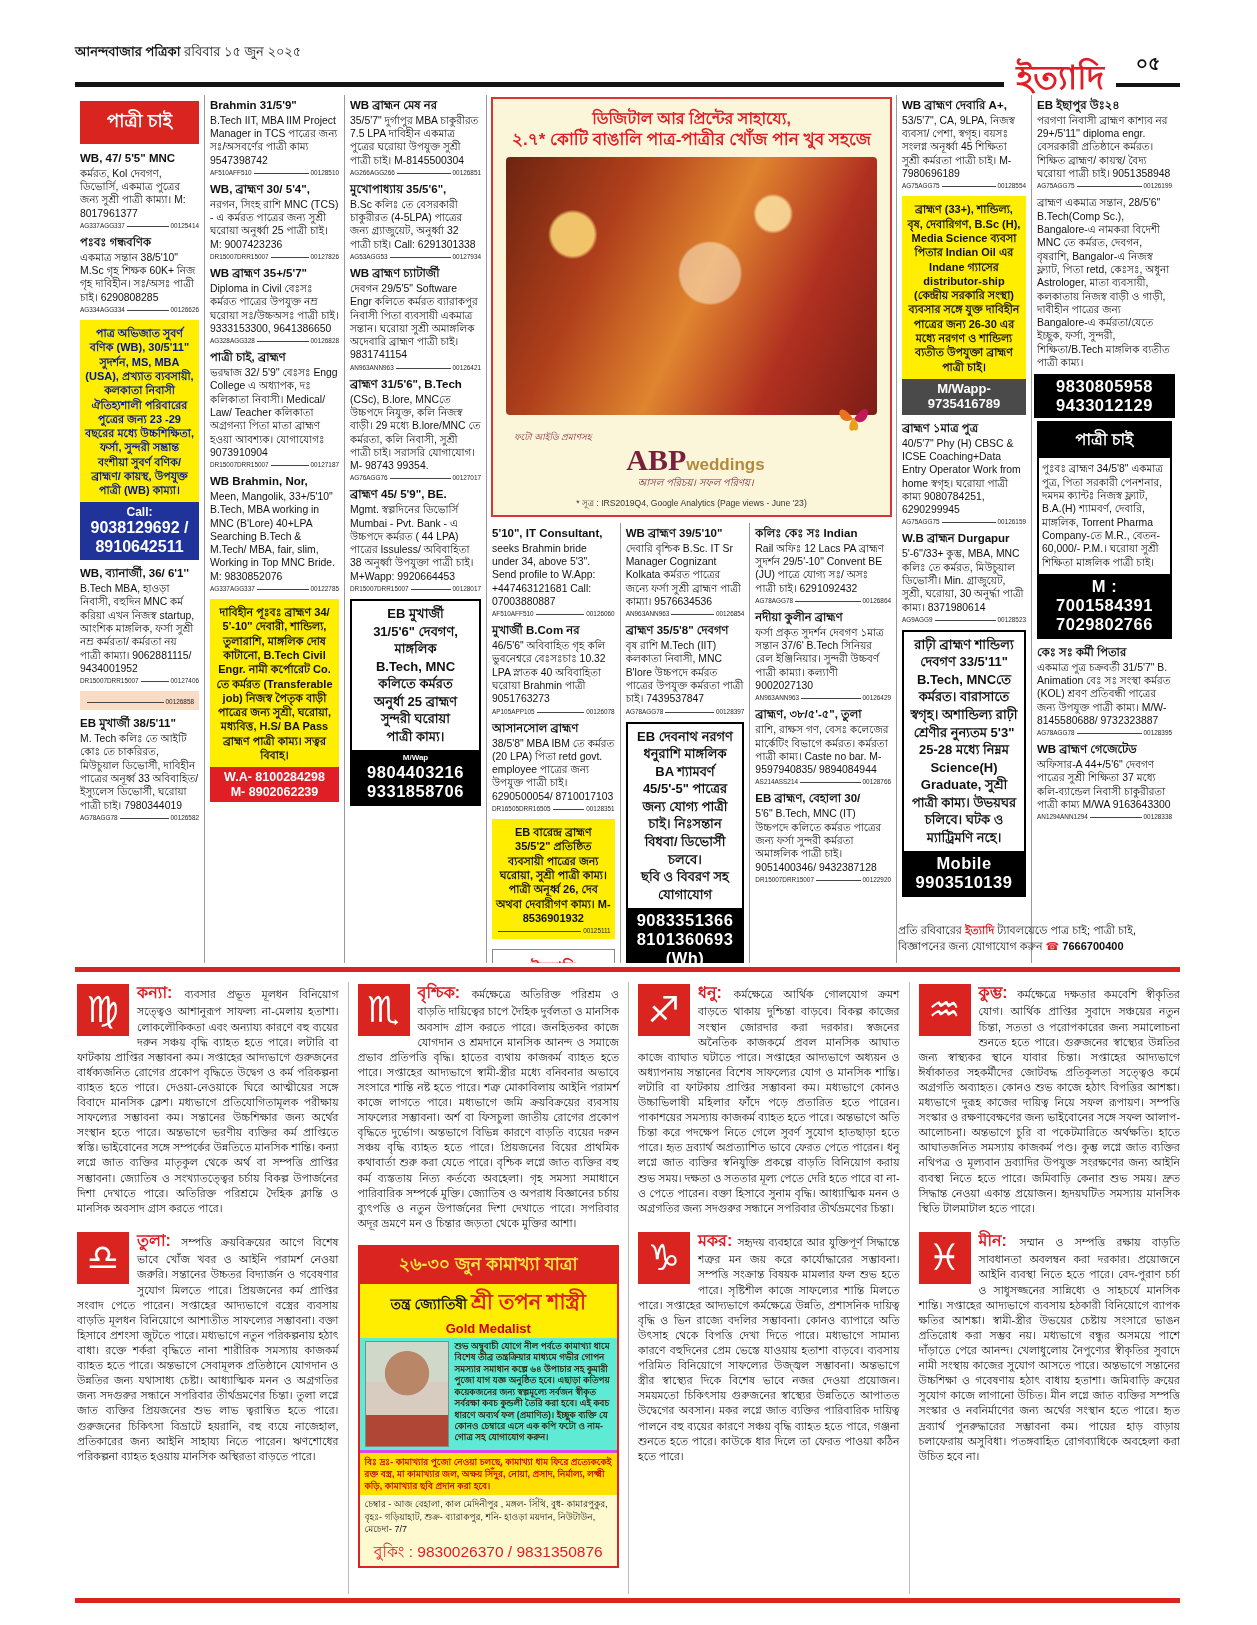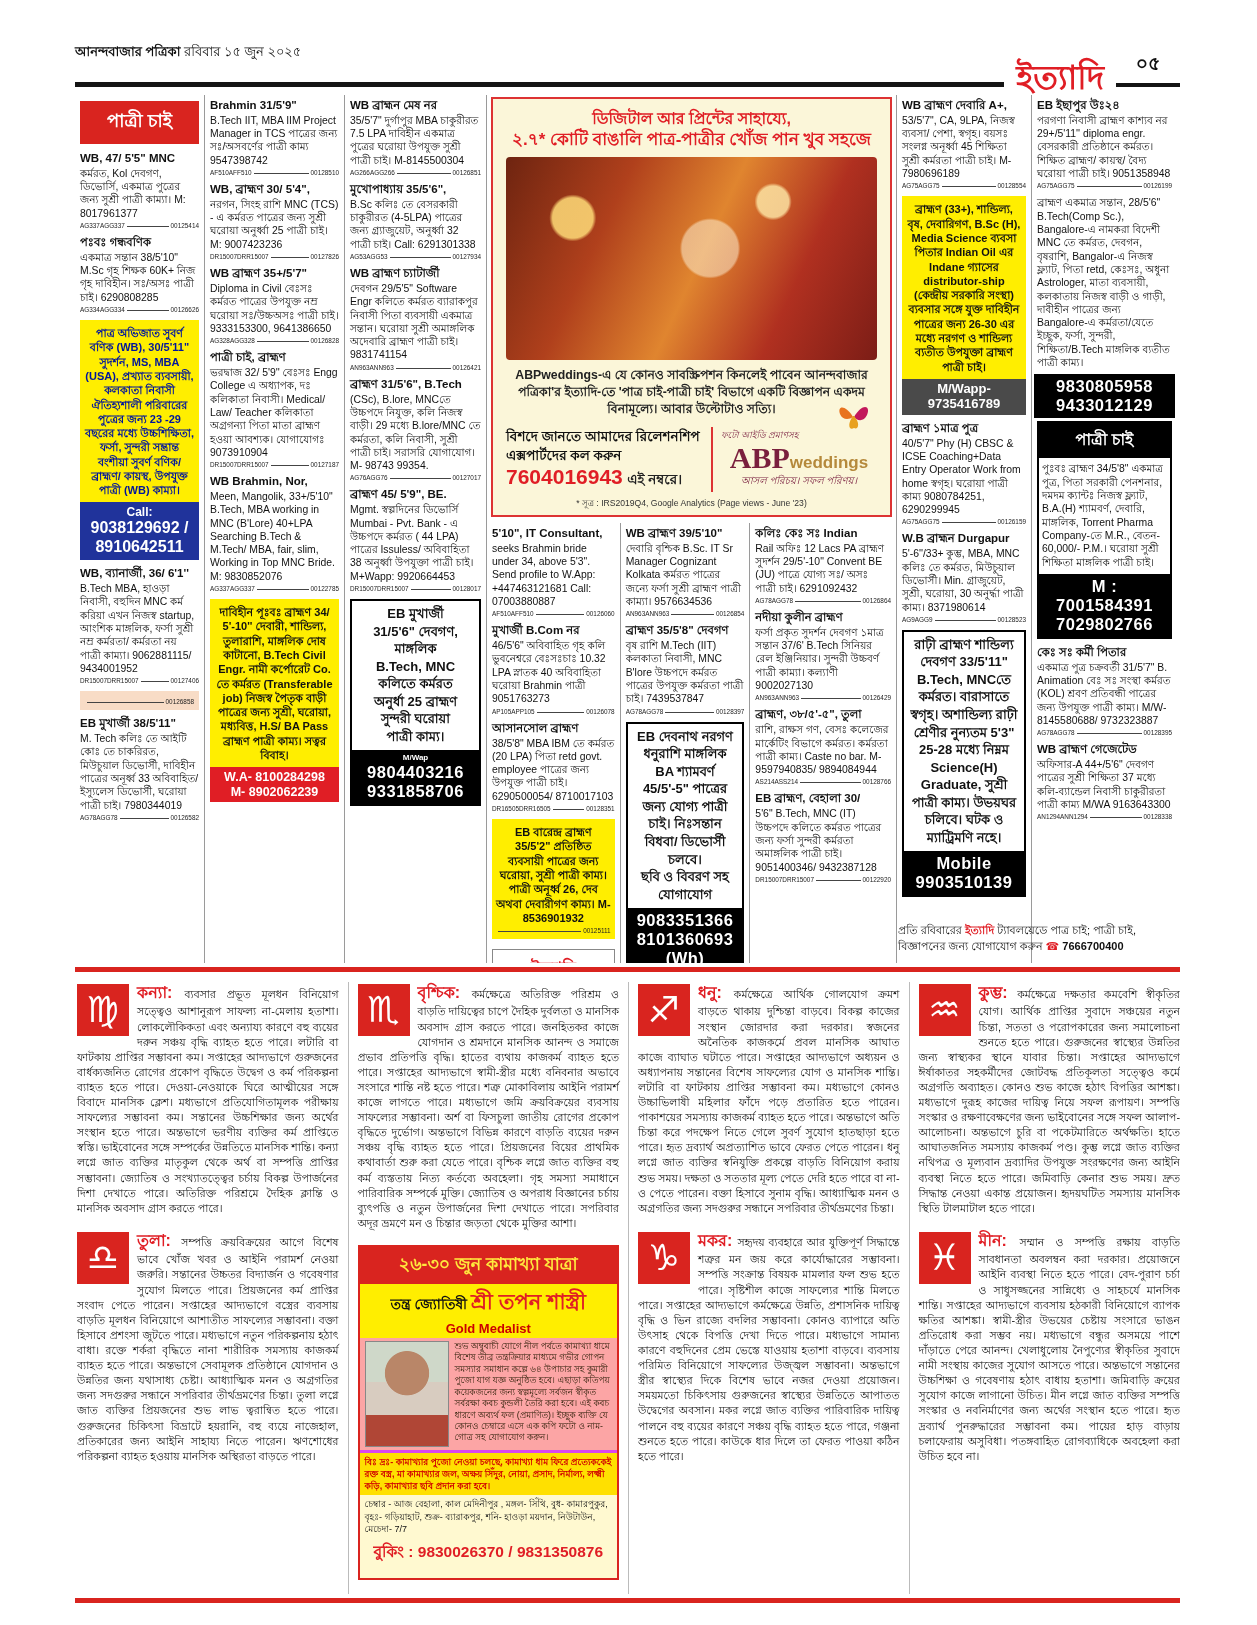--- a/index.html
+++ b/index.html
@@ -83,28 +83,28 @@
   .hentry{margin-bottom:14px;}
   .hicon{float:left;width:52px;height:52px;background:#d9241f;color:#fff;font-size:36px;line-height:52px;text-align:center;margin:2px 8px 2px 0;}
   .hentry p{margin:0;font-size:10.8px;line-height:1.4;text-align:justify;}
   .hname{color:#e01e25;font-weight:bold;font-size:16px;}
   
   .kam{border:2px solid #d9241f;background:#fff;overflow:hidden;}
   .kam-head{background:#d9241f;color:#ffe93d;font-weight:bold;font-size:17.5px;text-align:center;padding:4px 0;}
   .kam-title{background:#ffee00;text-align:center;padding:2px 0 0 0;font-weight:bold;font-size:14px;}
   .kam-name{color:#e01e25;font-size:21px;}
   .kam-medal{background:#ffee00;text-align:center;color:#c00;font-weight:bold;font-size:13px;padding-bottom:2px;}
-  .kam-row{display:flex;background:#fca5a5;padding:3px 5px;}
+  .kam-row{display:flex;background:#5eead4;padding:3px 5px;font-weight:bold;}
   .kam-photo{width:82px;height:104px;flex:none;border:1px solid #888;background:
      radial-gradient(circle at 50% 30%,#b98668 0 26%,transparent 27%),
      linear-gradient(180deg,#cfd8c9 0 38%,#d8ccc0 38% 70%,#b04636 70%);margin-right:6px;}
   .kam-body{font-size:8.8px;line-height:1.3;color:#30200a;}
   .kam-note{background:#ffe000;color:#d00000;font-weight:bold;font-size:9px;line-height:1.35;padding:3px 5px;border-top:3px solid #d946ef;}
   .kam-ch{background:#fff9d0;font-size:9px;line-height:1.35;padding:3px 5px;}
-  .kam-book{color:#e01e25;font-weight:bold;font-size:15.5px;text-align:center;padding:2px 0 12px 0;background:#fff9d0;}
+  .kam-book{color:#e01e25;font-weight:normal;font-size:15.5px;text-align:center;padding:2px 0 0 0;background:#fff9d0;}
 </style>
 </head>
 <body>
 
 <div class="page">
 
   <div class="mast-left">
     <b>আনন্দবাজার পত্রিকা</b>
     <span>রবিবার ১৫ জুন ২০২৫</span>
   </div>
@@ -293,27 +293,21 @@
             </div>
           </article>
         </div>
       </div>
 
     <div class="center-stack">
       <div class="abp">
         <div class="abp-h1">ডিজিটাল আর প্রিন্টের সাহায্যে,</div>
         <div class="abp-h2">২.৭* কোটি বাঙালি পাত্র-পাত্রীর খোঁজ পান খুব সহজে</div>
         <div class="abp-photo"></div>
-        <div class="abp-body">ABPweddings-এ যে কোনও সাবস্ক্রিপশন কিনলেই পাবেন আনন্দবাজার পত্রিকা'র ইত্যাদি-তে 'পাত্র চাই-পাত্রী চাই' বিভাগে একটি বিজ্ঞাপন একদম বিনামূল্যে। আবার উল্টোটাও সত্যি।</div>
         <div class="abp-bottom">
-          <div class="abp-call">
-            <span class="t">বিশদে জানতে আমাদের রিলেশনশিপ এক্সপার্টদের কল করুন</span>
-            <div><span class="ph">7604016943</span>
-            <span class="sfx">এই নম্বরে।</span></div>
-          </div>
           <div class="abp-logo">
             <div class="abp-butterfly">
               <svg width="34" height="30" viewBox="0 0 34 30">
                   <path d="M16 15 C8 2 0 4 3 12 C5 18 12 18 16 15 Z" fill="#e8731f"></path>
                   <path d="M17 15 C26 0 34 4 30 13 C27 20 20 19 17 15 Z" fill="#c2185b"></path>
                   <path d="M16 14 C10 22 12 29 17 26 C21 28 24 22 17 14 Z" fill="#e8a11f"></path>
                 </svg>
             </div>
             <div class="abp-stamp">ফটো আইডি প্রমাণসহ</div>
             <div><span class="abp-abp">ABP</span><span class="abp-wed">weddings</span></div>

